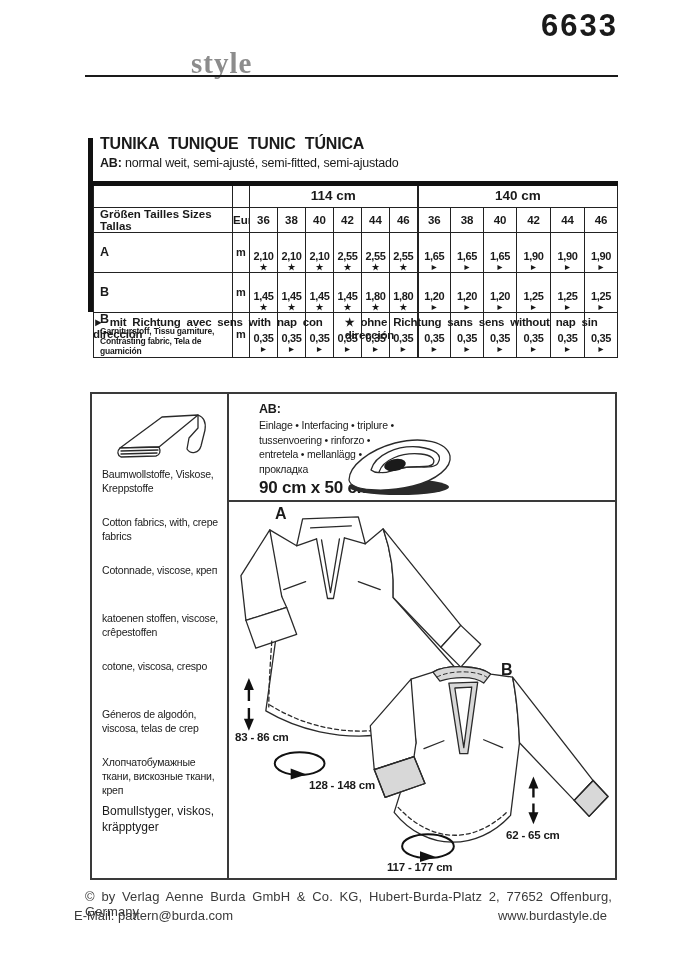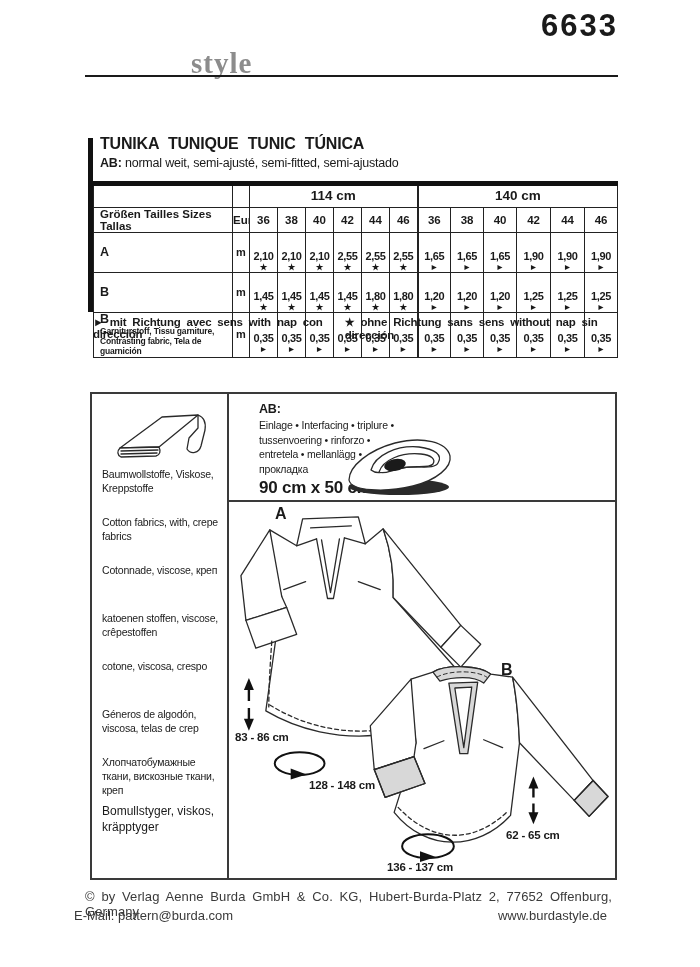--- a/index.html
+++ b/index.html
@@ -414,21 +414,21 @@
           <ellipse class="ell" cx="200" cy="346" rx="26" ry="12"></ellipse>
           <polygon class="annf" points="208,357 192,351 192,362"></polygon>
         </g>
       </svg>
 
       <div class="view-label" id="view-a-label">A</div>
       <div class="view-label" id="view-b-label">B</div>
       <div class="measure-label" id="a-length-label">83 - 86 cm</div>
       <div class="measure-label" id="a-width-label">128 - 148 cm</div>
       <div class="measure-label" id="b-length-label">62 - 65 cm</div>
-      <div class="measure-label" id="b-width-label">136 - 137 cm</div>
+      <div class="measure-label" id="b-width-label">117 - 177 cm</div>
     </div>
   </div>
 
   <div class="abs" id="footer-line1">© by Verlag Aenne Burda GmbH &amp; Co. KG, Hubert-Burda-Platz 2, 77652 Offenburg, Germany</div>
   <div class="abs" id="footer-line2">
     <span>E-Mail: pattern@burda.com</span>
     <span>www.burdastyle.de</span>
   </div>
 </div>
 

